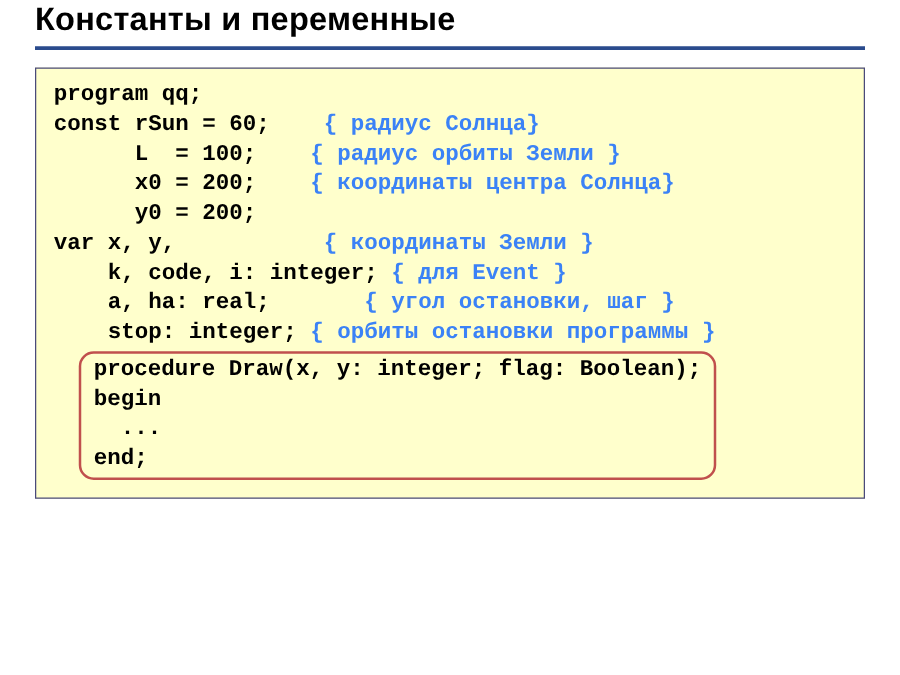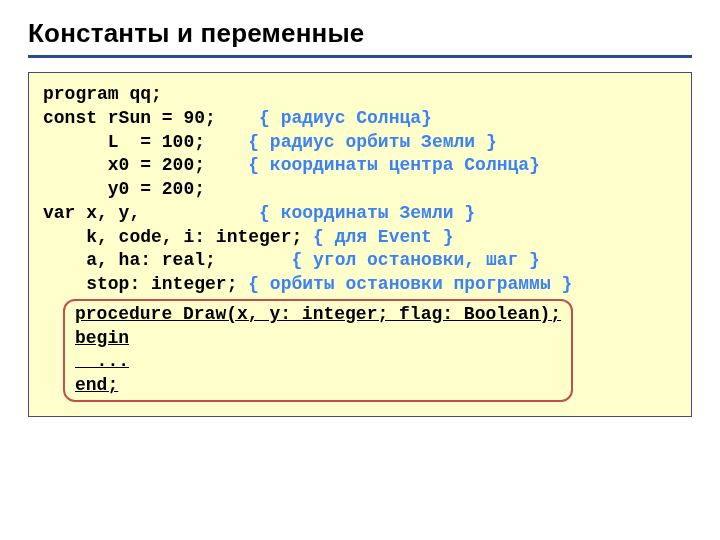--- a/index.html
+++ b/index.html
@@ -5,21 +5,21 @@
   body {
     margin: 0;
     padding: 0;
     width: 720px;
     height: 540px;
     background: #fff;
     font-family: Arial, Helvetica, sans-serif;
     box-sizing: border-box;
   }
   .slide {
-    padding: 18px 28px;
+    padding: 0 28px;
     box-sizing: border-box;
   }
   .title {
     font-size: 26px;
     font-weight: bold;
     color: #000;
     padding-bottom: 6px;
     border-bottom: 3px solid #2a4b8d;
     margin-bottom: 14px;
     letter-spacing: 0.2px;
@@ -41,32 +41,31 @@
     white-space: pre;
   }
   .cmt { color: #3b82f6; }
   .innerbox {
     background: #ffffcc;
     border: 2px solid #c0504d;
     border-radius: 12px;
     padding: 2px 10px 2px 10px;
     margin: 2px 0 2px 20px;
     display: inline-block;
-    text-decoration: underline;
   }
 </style>
 </head>
 <body>
 
 <div class="slide">
   <div class="title">Константы и переменные</div>
 
   <div class="codebox">
 <pre><span>program qq;</span>
-<span>const rSun = 90;</span>    <span class="cmt">{ радиус Солнца}</span>
+<span>const rSun = 60;</span>    <span class="cmt">{ радиус Солнца}</span>
 <span>      L  = 100;</span>    <span class="cmt">{ радиус орбиты Земли }</span>
 <span>      x0 = 200;</span>    <span class="cmt">{ координаты центра Солнца}</span>
 <span>      y0 = 200;</span>
 <span>var x, y,</span>           <span class="cmt">{ координаты Земли }</span>
 <span>    k, code, i: integer;</span> <span class="cmt">{ для Event }</span>
 <span>    a, ha: real;</span>       <span class="cmt">{ угол остановки, шаг }</span>
 <span>    stop: integer;</span> <span class="cmt">{ орбиты остановки программы }</span></pre>
 <div class="innerbox">
 <pre><span>procedure Draw(x, y: integer; flag: Boolean);</span>
 <span>begin</span>

